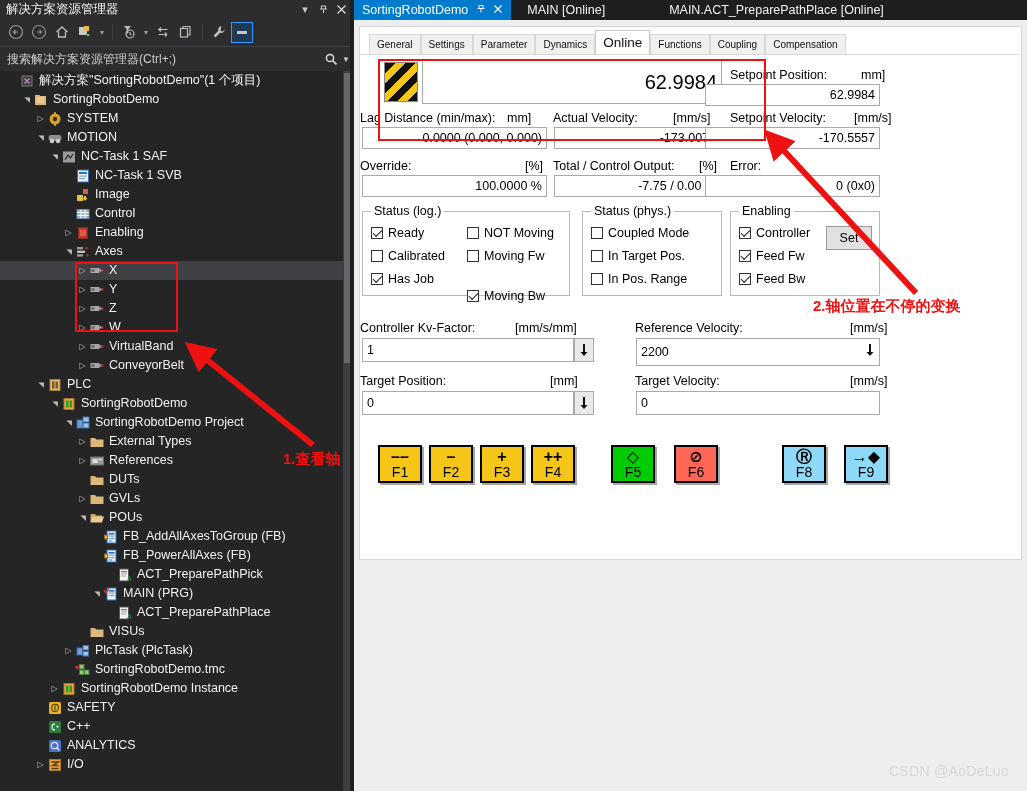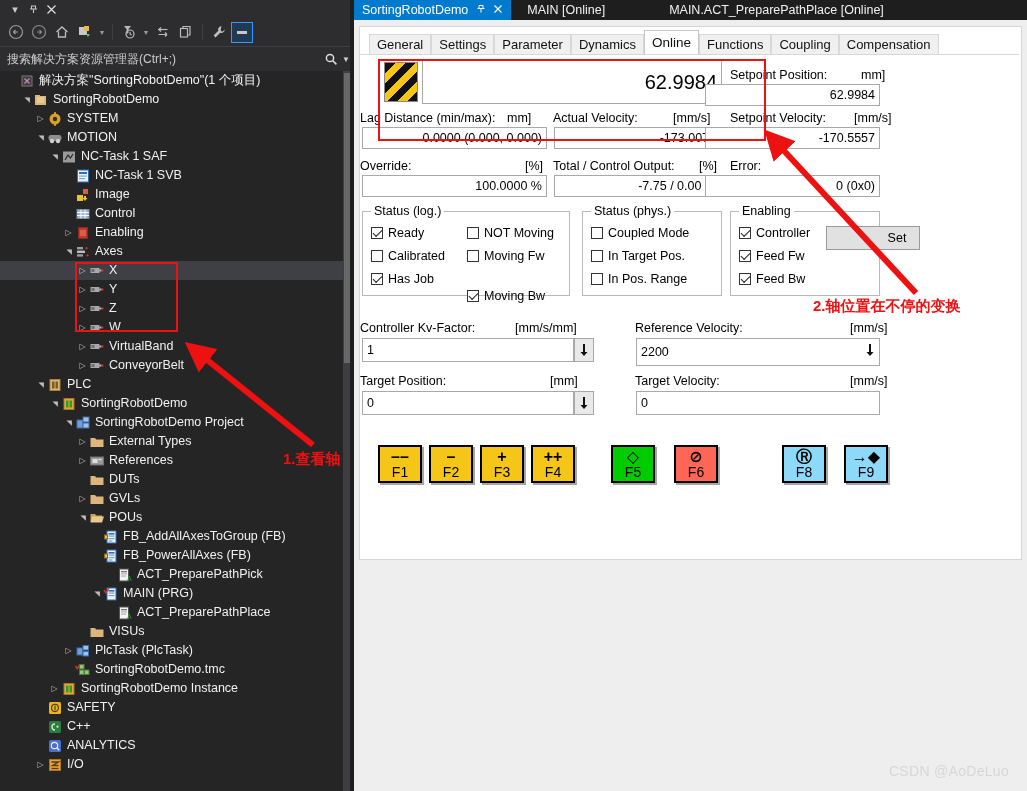--- a/index.html
+++ b/index.html
@@ -75,21 +75,21 @@
   .doctab .close{margin-left:7px;font-size:12px;color:#ffffff;}
 
   .panel{
     position:absolute;left:5px;top:26px;width:661px;height:532px;
     background:#ffffff;border:1px solid #d6d6d6;
   }
   .proptabs{
     position:absolute;left:9px;top:4px;height:24px;display:flex;align-items:flex-end;
   }
   .ptab{
-    height:20px;padding:0 7px;font-size:13px;color:#111;
+    height:20px;padding:0 7px;font-size:10px;color:#111;
     background:#f0f0f0;border:1px solid #d8d8d8;border-bottom:none;
     display:flex;align-items:center;line-height:20px;
   }
   .ptab.active{background:#ffffff;height:24px;border-color:#c8c8c8;font-size:13.5px;}
   .ptabs-underline{position:absolute;left:0;top:27px;width:659px;height:1px;background:#d8d8d8;}
 
   .form{position:absolute;left:0;top:29px;width:661px;height:500px;}
 
   .fld-label{
     position:absolute;font-size:12.5px;color:#000;white-space:nowrap;
@@ -158,20 +158,21 @@
     position:absolute;right:18px;bottom:12px;color:#d7d7d7;font-size:14px;
     letter-spacing:0.3px;
   }
 </style>
 </head>
 <body>
 
 <div id="solution-explorer">
 
   <div class="se-titlebar">
+    <span class="se-title">解决方案资源管理器</span>
     <span class="se-tb-btn">▾</span>
     <span class="se-tb-btn">
       <svg width="11" height="11" viewBox="0 0 11 11">
           <path d="M2 5h7M5.5 5v4M3.5 2h4v3h-4z" stroke="#c8c8c8" stroke-width="1.1" fill="none"></path>
         </svg>
     </span>
     <span class="se-tb-btn">
       <svg width="11" height="11" viewBox="0 0 11 11">
           <path d="M1.5 1.5l8 8M9.5 1.5l-8 8" stroke="#e0e0e0" stroke-width="1.2"></path>
         </svg>
@@ -792,21 +793,21 @@
           <span>Controller</span>
         </div>
         <div class="cbrow" style="left:8px;top:37px;">
           <span class="cbx checked"></span>
           <span>Feed Fw</span>
         </div>
         <div class="cbrow" style="left:8px;top:60px;">
           <span class="cbx checked"></span>
           <span>Feed Bw</span>
         </div>
-        <div class="setbtn" style="left:95px;top:14px;width:44px;height:22px;padding-left:48px;">Set</div>
+        <div class="setbtn" style="left:95px;top:14px;width:44px;height:22px;">Set</div>
       </div>
 
       <div class="fld-label" style="left:0px;top:265px;">Controller Kv-Factor:</div>
       <div class="fld-unit" style="left:155px;top:265px;">[mm/s/mm]</div>
       <div class="txtbox left" style="left:2px;top:282px;width:212px;height:24px;">1</div>
       <div class="spin" style="left:214px;top:282px;height:24px;">
         <svg width="12" height="14" viewBox="0 0 12 14">
             <path d="M5 1h2v8h2.5L6 13 2.5 9H5z" fill="#111"></path>
           </svg>
       </div>

